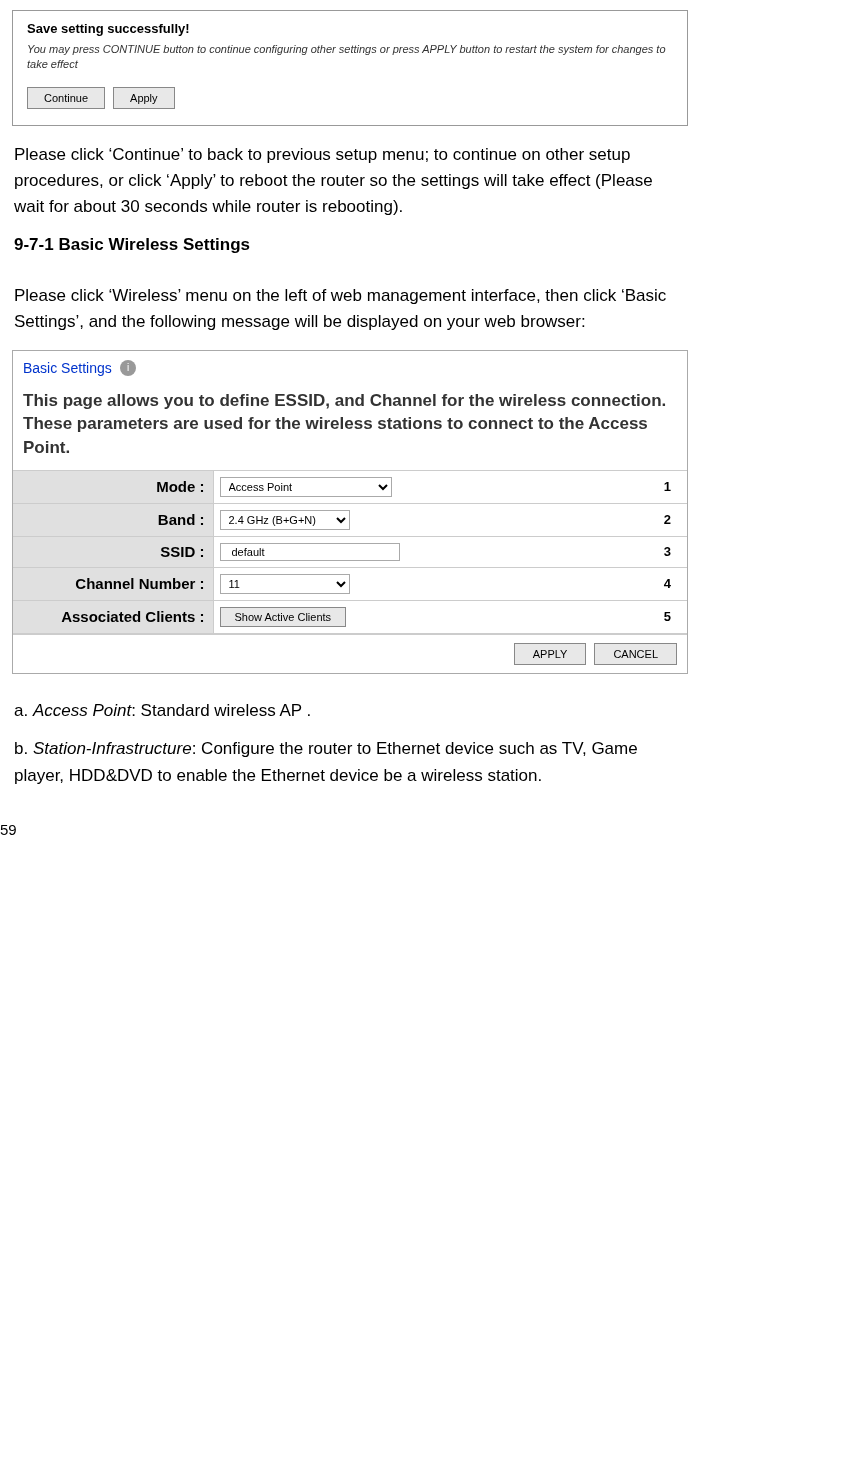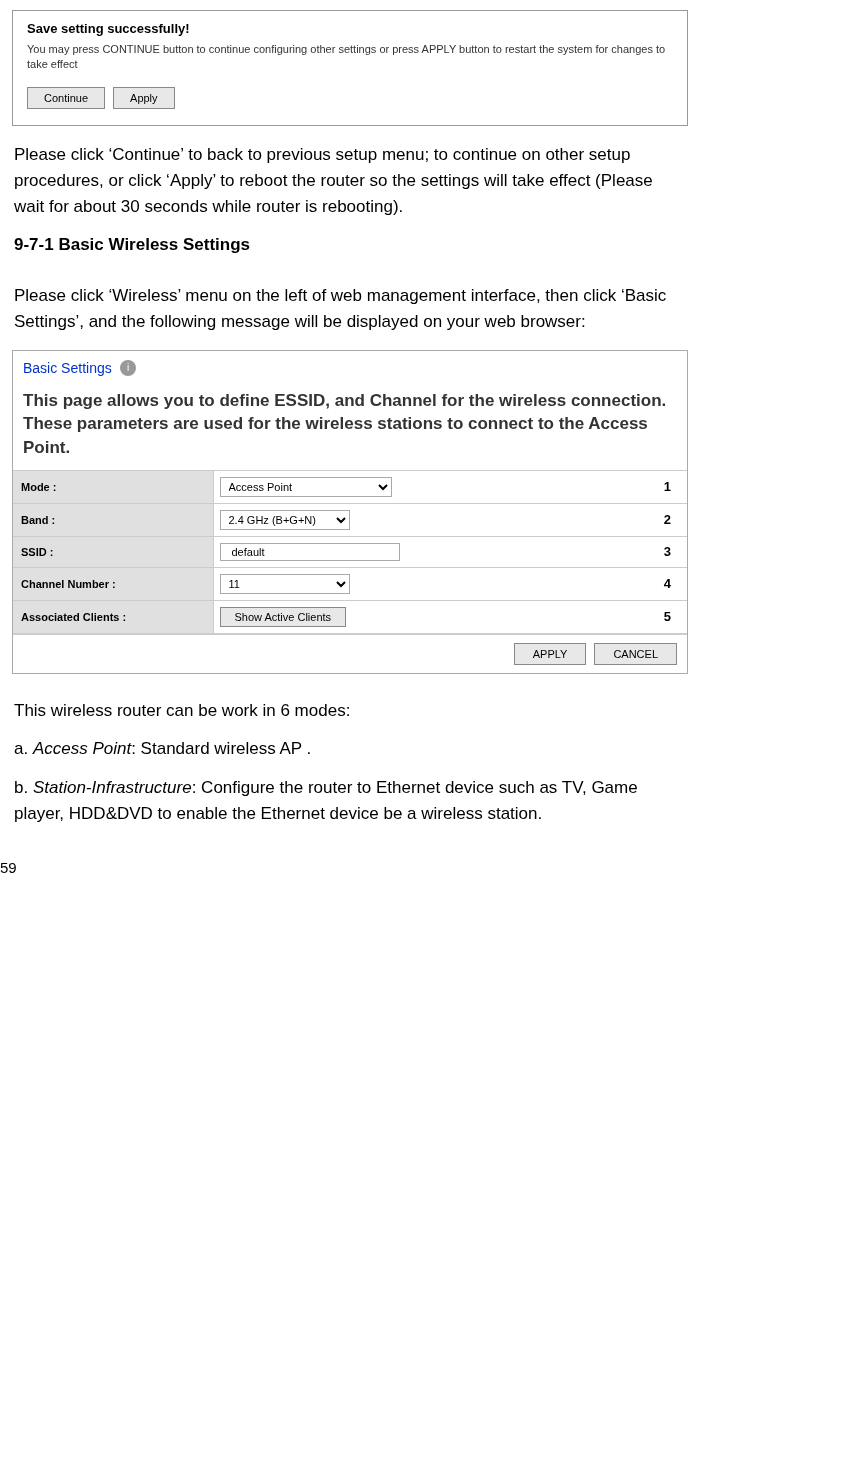--- a/index.html
+++ b/index.html
@@ -31,20 +31,21 @@
       font-size: 13px;
       color: #000;
       margin-bottom: 6px;
     }
 
     .success-body {
       font-size: 11px;
       color: #333;
       margin-bottom: 14px;
       line-height: 1.4;
+      font-style: italic;
     }
 
     .button-row {
       display: flex;
       gap: 8px;
     }
 
     .btn-continue, .btn-apply {
       border: 1px solid #888;
       background: #e8e8e8;
@@ -121,25 +122,25 @@
     .settings-table tr {
       border-bottom: 1px solid #ccc;
     }
 
     .settings-table td {
       padding: 6px 8px;
       font-size: 11px;
     }
 
     .settings-table td.label-cell {
-      text-align: left;
+      text-align: right;
       font-weight: bold;
       background: #e0e0e0;
       width: 200px;
-      font-size: 11px;
+      font-size: 15px;
       color: #000;
       border-right: 1px solid #ccc;
     }
 
     .settings-table td.value-cell {
       background: #fff;
       padding-left: 6px;
     }
 
     .settings-table td.num-cell {
@@ -312,21 +313,20 @@
       </tbody>
     </table>
 
     <div class="action-row">
       <button class="btn-panel-apply">APPLY</button>
       <button class="btn-panel-cancel">CANCEL</button>
     </div>
   </div>
 
   <div class="body-text">
-    <p>This wireless router can be work in 6 modes:</p>
     <p>
       <span>a. </span><span class="italic">Access Point</span><span>: Standard wireless AP .</span>
     </p>
     <p>
       <span>b. </span><span class="italic">Station-Infrastructure</span><span>: Configure the router to Ethernet device such as TV, Game player, HDD&amp;DVD to enable the Ethernet device be a wireless station.</span>
     </p>
   </div>
 
   <div class="page-number">59</div>
 

